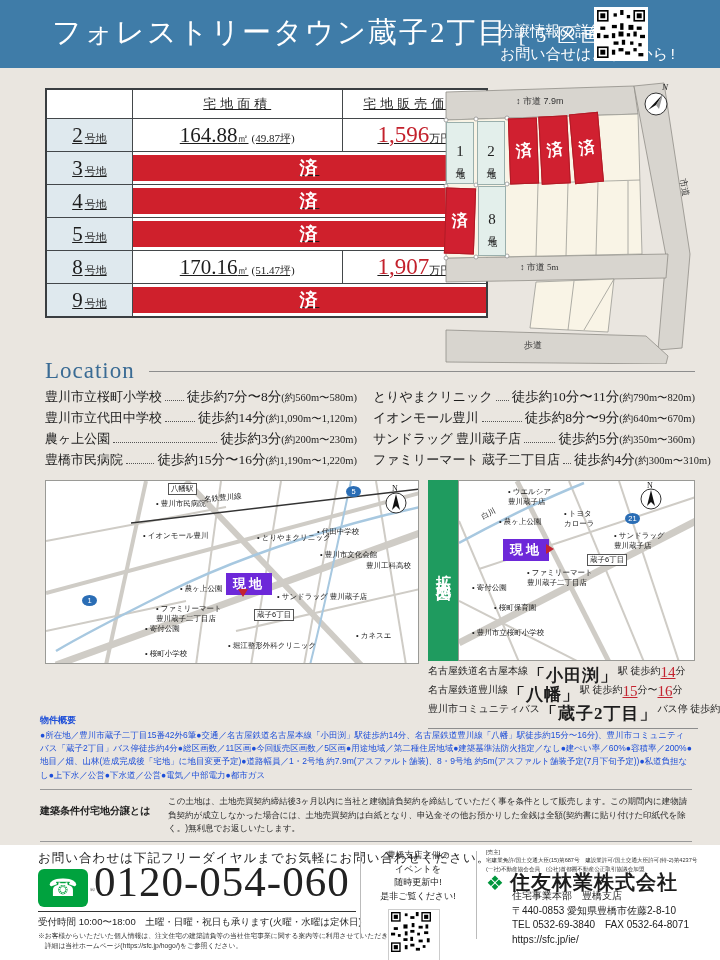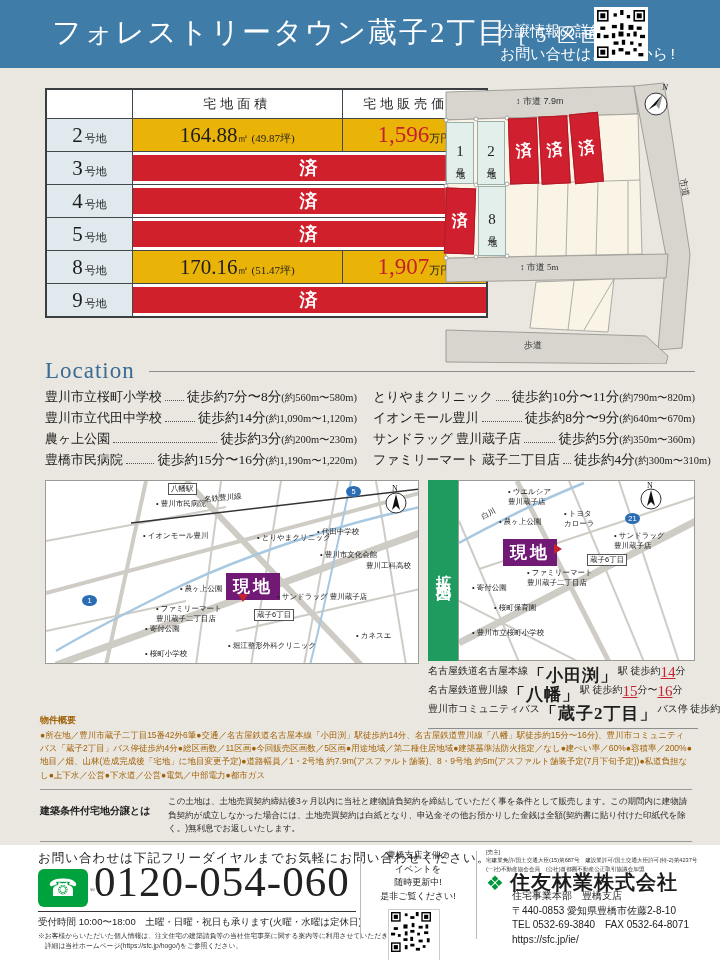--- a/index.html
+++ b/index.html
@@ -8,21 +8,21 @@
   #page{position:relative;width:720px;height:960px;background:#eae6e0;overflow:hidden;margin:0 auto;font-family:"Liberation Serif","DejaVu Serif",serif;color:#1d1d1d;}
 
   
   #hd{position:absolute;left:0;top:0;width:720px;height:68px;background:#3f7ca8;color:#fff;}
   #hd-title{position:absolute;left:52px;top:13px;font-size:29px;letter-spacing:2px;white-space:nowrap;}
   #hd-badge{font-size:20px;margin-left:10px;letter-spacing:3px;}
   #hd-note{position:absolute;left:500px;top:21px;font-size:15px;line-height:1.55;white-space:pre-line;font-family:Liberation Mono, monospace;}
   #hd-qr{position:absolute;left:594px;top:7px;width:54px;height:54px;background:#fff;padding:3px;box-sizing:border-box;}
 
   
-  #tbl{position:absolute;left:45px;top:88px;width:443px;border-collapse:collapse;background:#eab308;}
+  #tbl{position:absolute;left:45px;top:88px;width:443px;border-collapse:collapse;background:#ffffff;text-decoration:underline;}
   #tbl td,#tbl th{border:1px solid #43474a;padding:0;}
   #tbl{border:2px solid #3a3e41;}
   .c-label{width:75px;background:#dfe9ee;text-align:center;height:32px;}
   .c-area{width:185px;text-align:center;}
   .c-price{width:127px;text-align:center;}
   .th-row th{height:28px;font-size:13px;font-weight:normal;letter-spacing:4px;background:#fff;}
   .th-blank{background:#dfe9ee;}
   .lot-num{font-size:21px;}
   .lot-sfx{font-size:11px;margin-left:2px;}
   .area-num{font-size:21px;}
@@ -58,36 +58,36 @@
   
   .mapbox{position:absolute;background:#fff;border:1px solid #9a9a96;box-sizing:border-box;overflow:hidden;}
   #map1{left:45px;top:480px;width:374px;height:184px;}
   #map2wrap{position:absolute;left:428px;top:480px;width:267px;height:181px;}
   #map2banner{position:absolute;left:0;top:0;width:30px;height:181px;background:#1f9b5f;color:#fff;display:flex;align-items:center;justify-content:center;}
   #map2banner span{writing-mode:vertical-rl;text-orientation:upright;font-size:15px;letter-spacing:4px;font-weight:bold;}
   #map2{left:30px;top:0;width:237px;height:181px;position:absolute;background:#fff;border:1px solid #9a9a96;box-sizing:border-box;overflow:hidden;}
   .ml{position:absolute;font-size:7.5px;color:#222;line-height:1.3;white-space:pre-line;font-family:"Liberation Sans",sans-serif;}
   .poi::before{content:"• ";}
   .mbox{border:1px solid #555;background:#fff;padding:0 2px;font-size:7.5px;white-space:nowrap;}
-  .genchi{position:absolute;background:#701a75;color:#fff;font-weight:bold;font-size:17px;letter-spacing:3px;padding:2px 7px;font-family:"Liberation Sans",sans-serif;}
+  .genchi{position:absolute;background:#6d28d9;color:#fff;font-weight:bold;font-size:13px;letter-spacing:3px;padding:2px 7px;font-family:"Liberation Sans",sans-serif;}
   .genchi.down::after{content:"";position:absolute;left:12px;bottom:-7px;border:5px solid transparent;border-top:8px solid #c4232f;}
   .genchi.right::after{content:"";position:absolute;right:-10px;top:5px;border:5px solid transparent;border-left:8px solid #c4232f;}
   .badge{position:absolute;background:#2a6db5;color:#fff;border-radius:50%;width:15px;height:11px;font-size:7.5px;text-align:center;line-height:11px;font-family:"Liberation Sans",sans-serif;}
 
   
   #acc{position:absolute;left:428px;top:664px;width:270px;border-bottom:1px solid #8d8d8d;padding-bottom:7px;}
   .a-line{display:flex;align-items:flex-start;white-space:nowrap;height:19px;}
   .a-pre{font-size:10px;}
   .a-sta{font-size:17px;font-weight:bold;letter-spacing:1px;}
   .a-mid{font-size:10px;}
   .a-num{font-size:15px;color:#c4232f;text-decoration:underline;}
   .a-t{font-size:10px;}
 
   
-  #ov{position:absolute;left:40px;top:714px;width:652px;font-family:"Liberation Sans",sans-serif;color:#a16207;}
+  #ov{position:absolute;left:40px;top:714px;width:652px;font-family:"Liberation Sans",sans-serif;color:#1d4ed8;}
   #ov-title{font-size:9px;font-weight:bold;margin-bottom:2px;}
   #ov-body{font-size:8.5px;line-height:1.55;}
   #cond{position:absolute;left:40px;top:789px;width:652px;border-top:1px solid #999;border-bottom:1px solid #999;padding:5px 0;display:flex;font-family:"Liberation Sans",sans-serif;}
   #cond-label{width:128px;font-size:10px;font-weight:bold;padding-top:9px;}
   #cond-body{flex:1;font-size:8.5px;line-height:1.6;color:#2a2a2a;}
 
   
   #ft{position:absolute;left:0;top:845px;width:720px;height:115px;background:#fff;}
   .vdiv{position:absolute;top:6px;height:88px;border-left:1px solid #bbb;}
   #ft-head{position:absolute;left:38px;top:5px;font-size:12.5px;letter-spacing:1px;}

